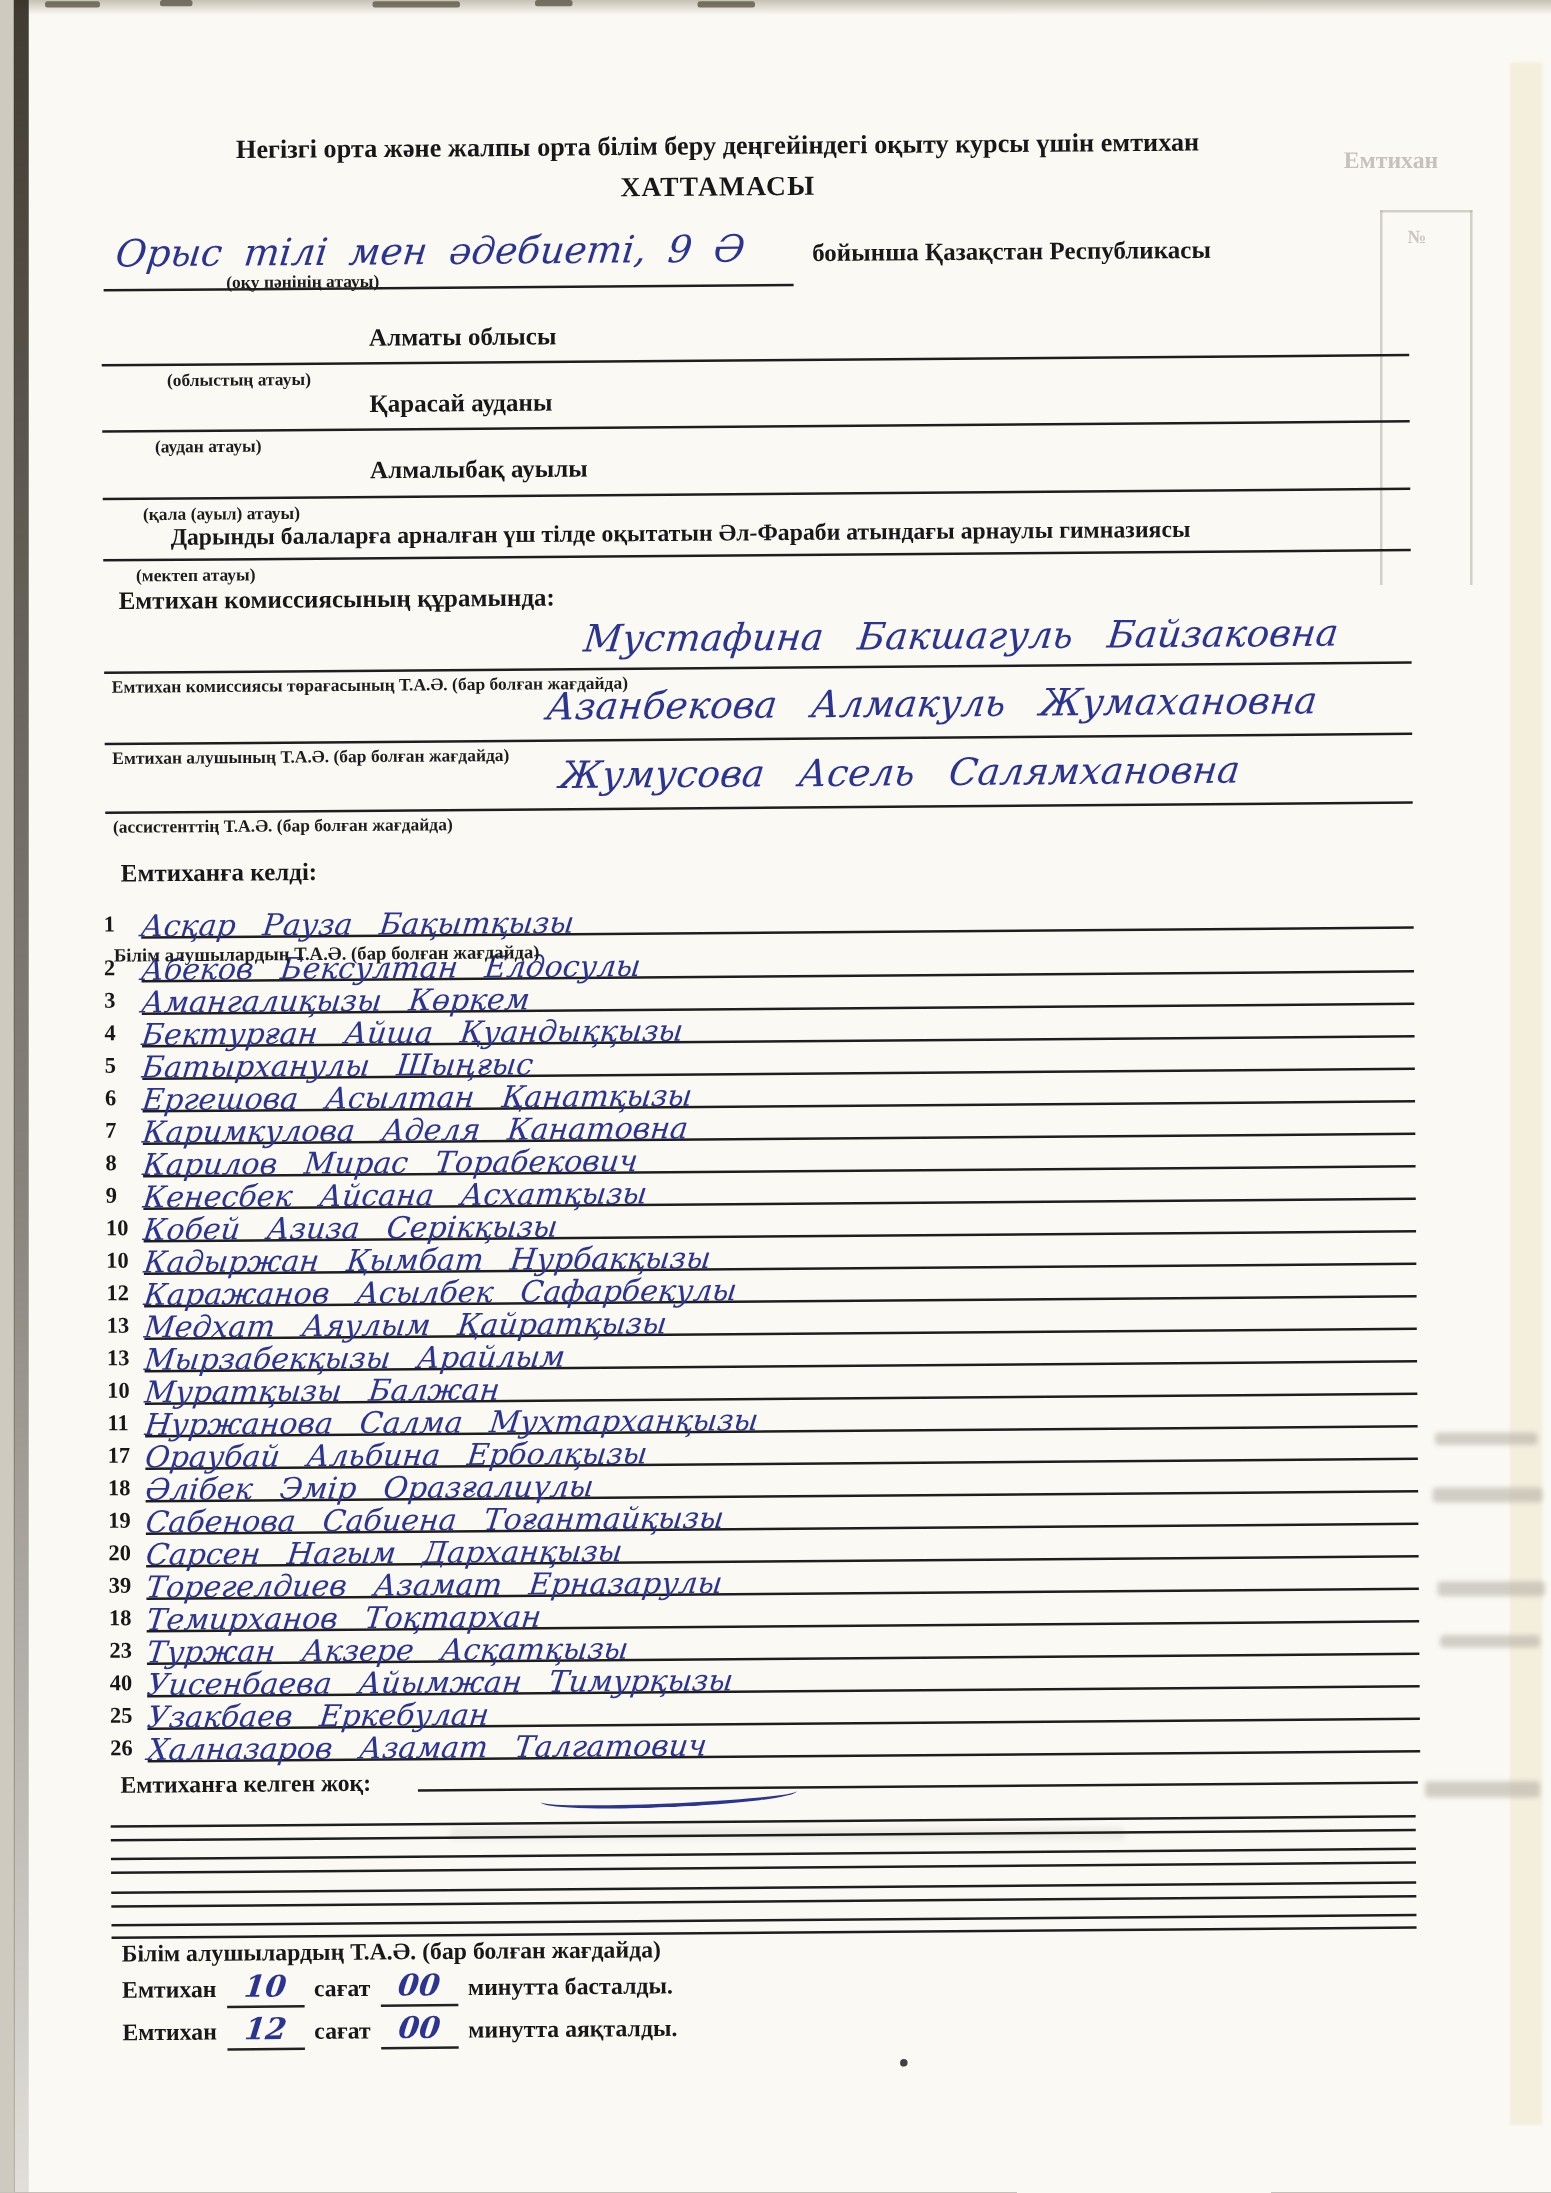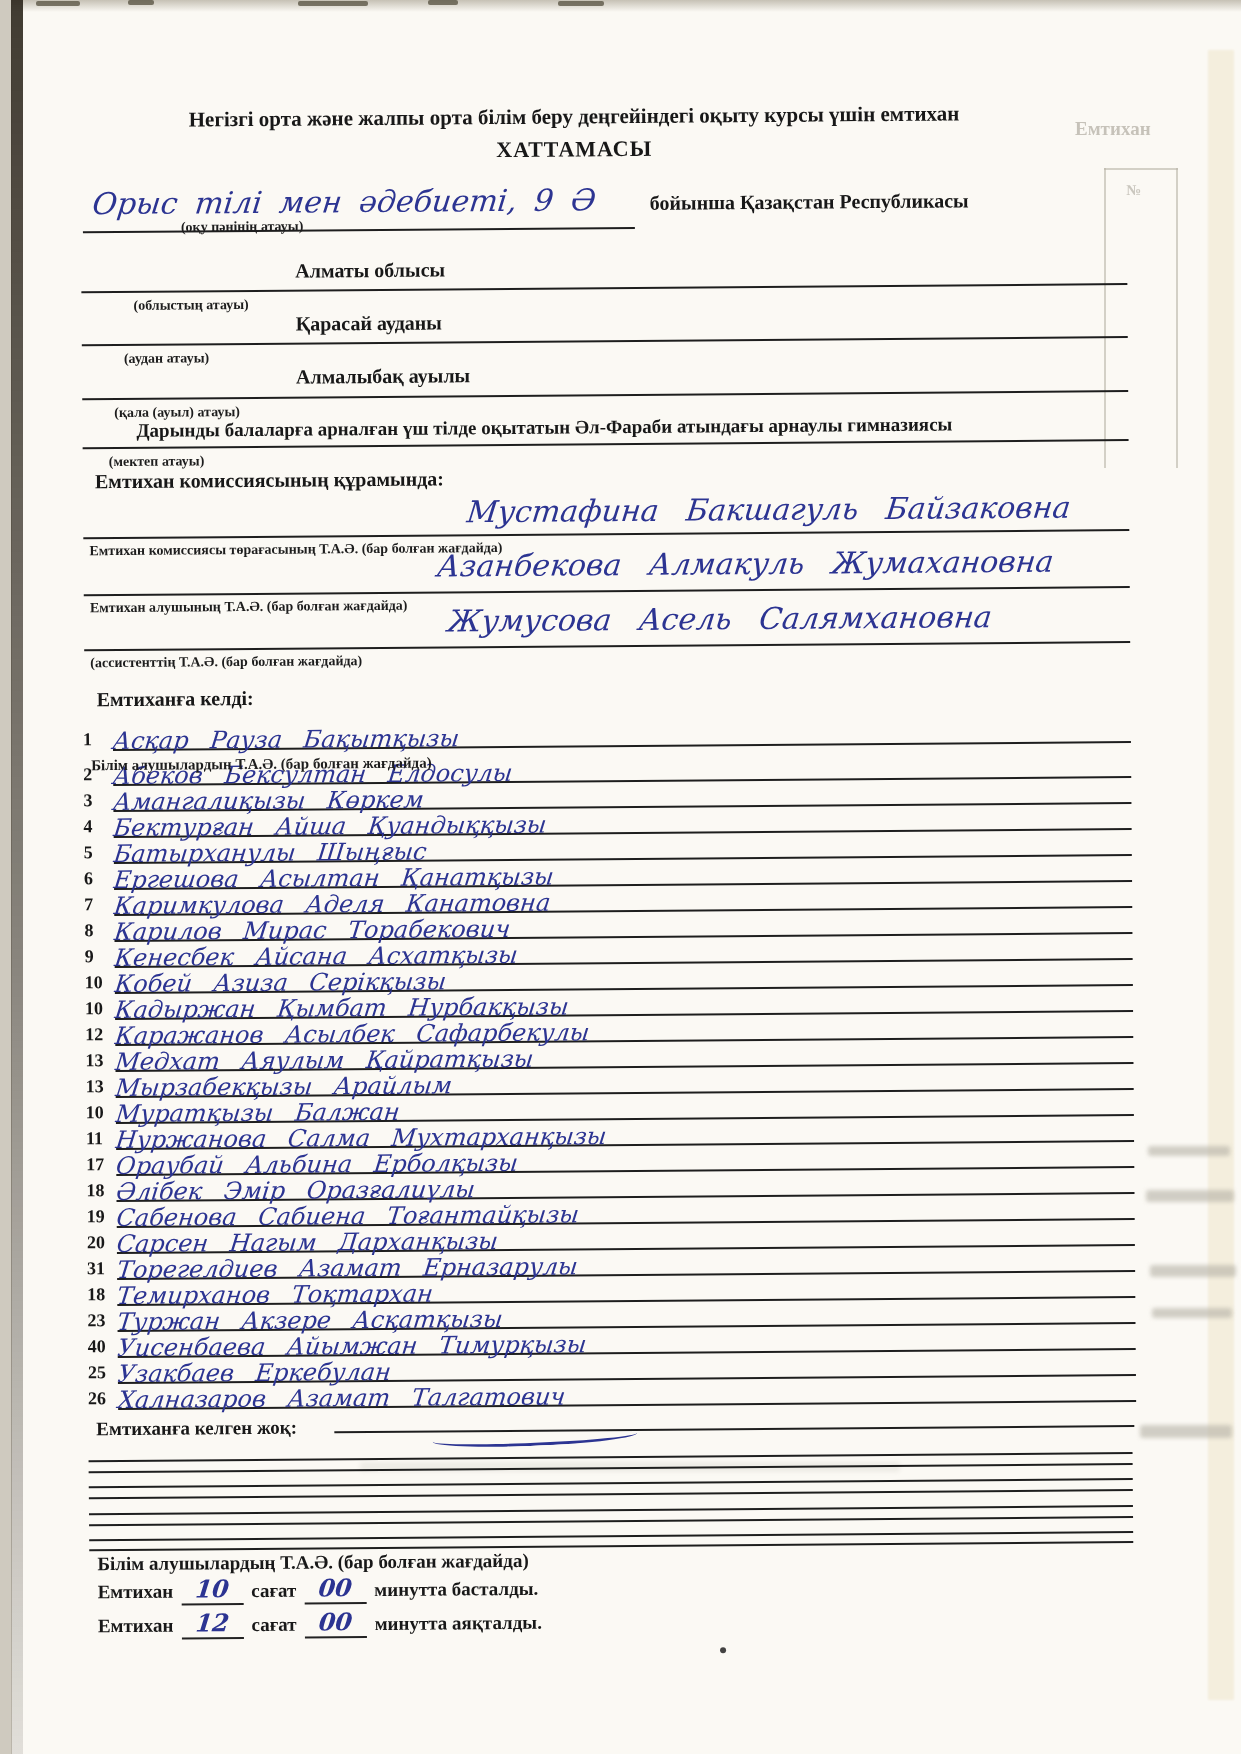--- a/index.html
+++ b/index.html
@@ -261,21 +261,21 @@
         </div>
 
         <div class="s-row">
           <span class="s-num">20</span>
           <span class="s-cell">
             <span class="hw s-name">Сарсен Нагым Дарханқызы</span>
           </span>
         </div>
 
         <div class="s-row">
-          <span class="s-num">31</span>
+          <span class="s-num">39</span>
           <span class="s-cell">
             <span class="hw s-name">Торегелдиев Азамат Ерназарулы</span>
           </span>
         </div>
 
         <div class="s-row">
           <span class="s-num">18</span>
           <span class="s-cell">
             <span class="hw s-name">Темирханов Тоқтархан</span>
           </span>

